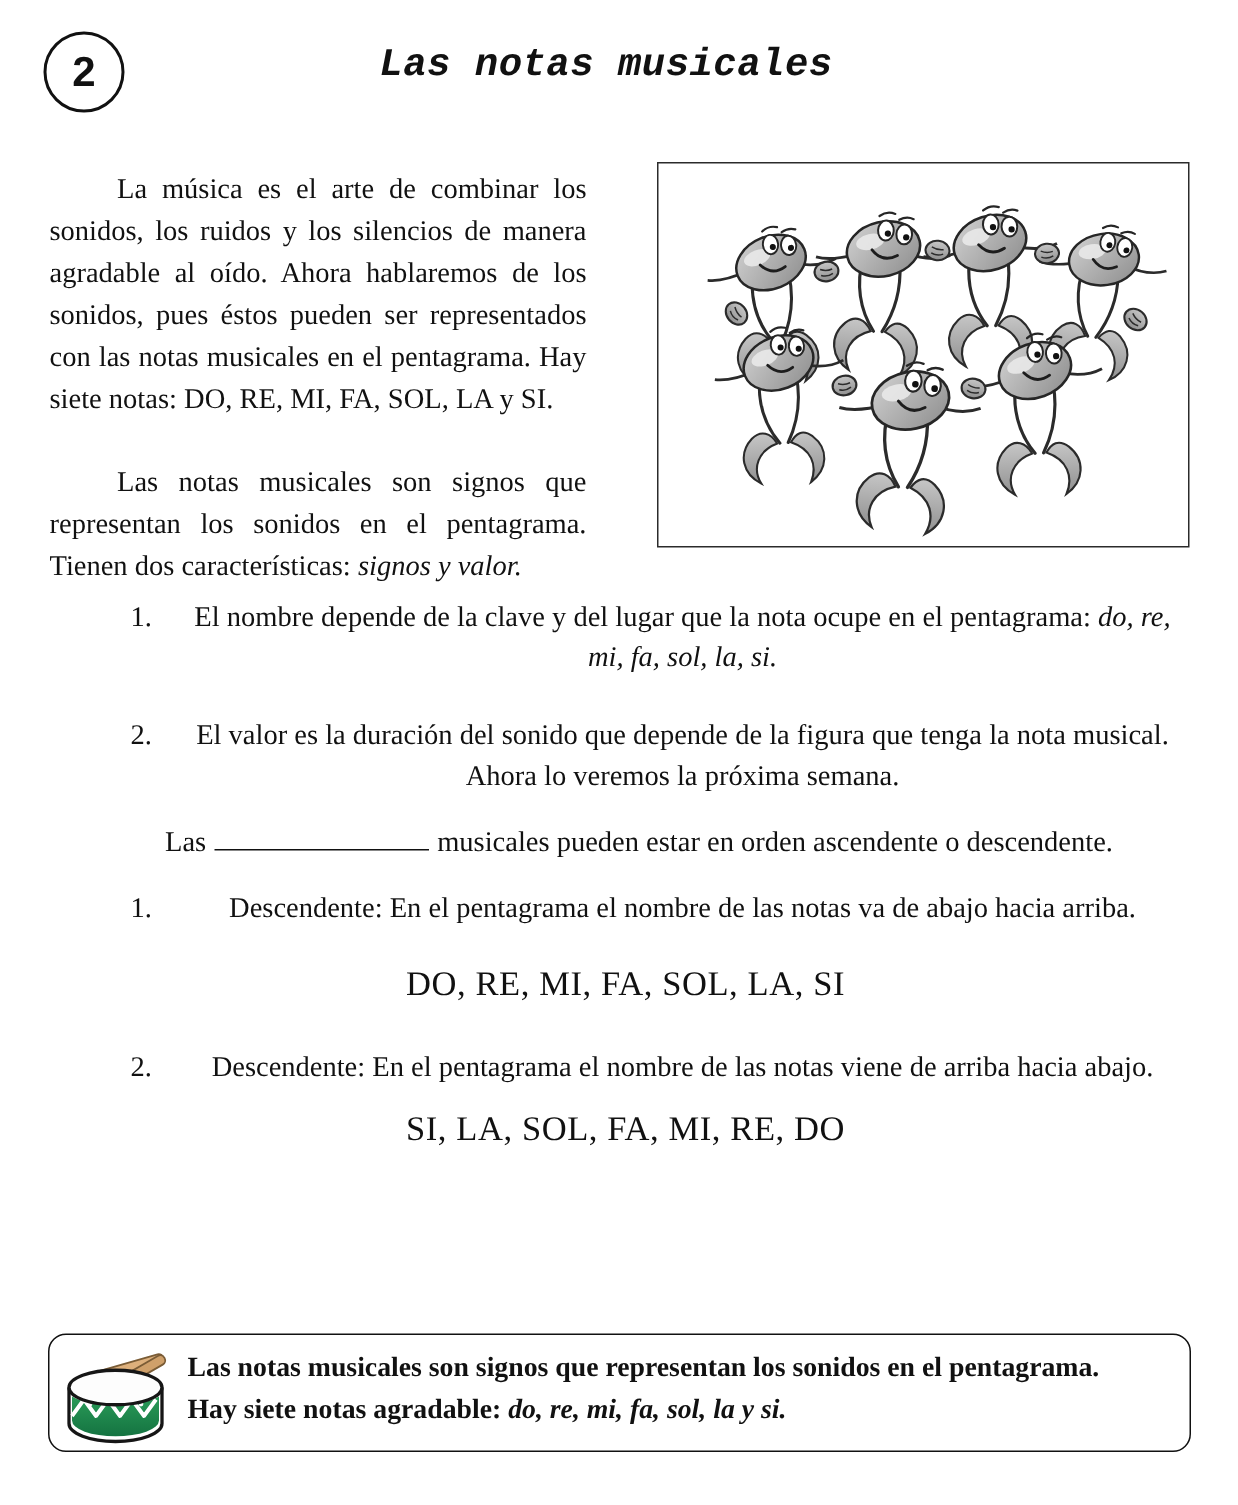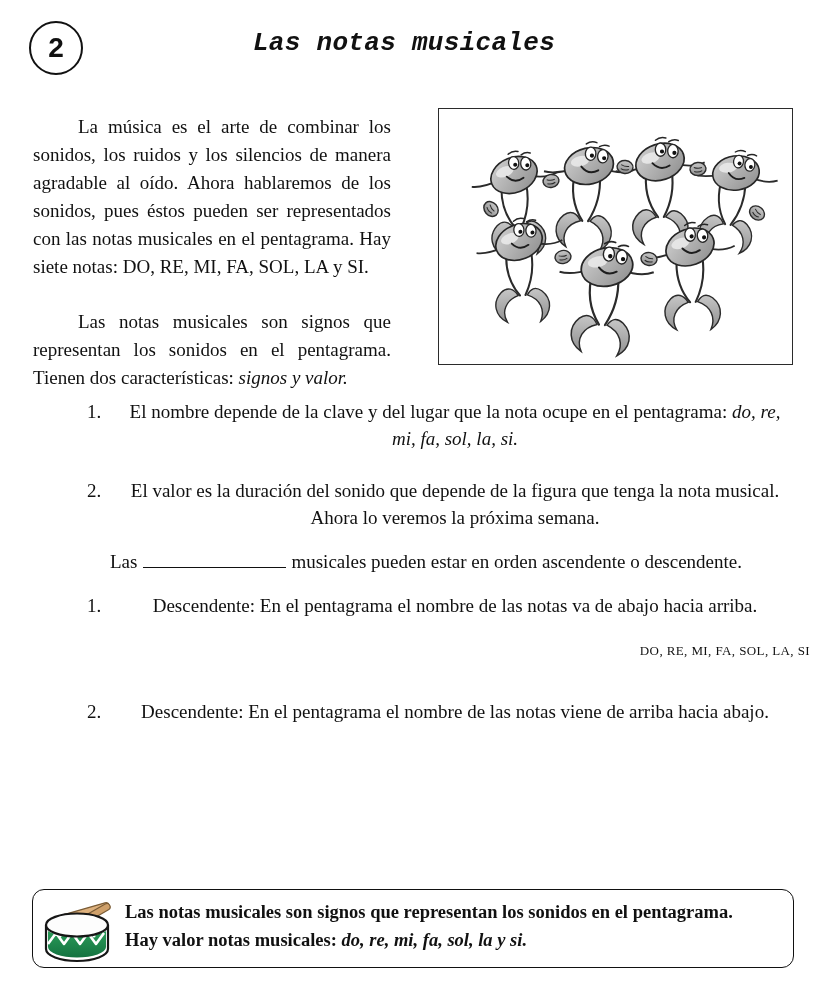--- a/index.html
+++ b/index.html
@@ -33,22 +33,22 @@
   #char-item-1{top:398px;left:87px;}
   #char-item-2{top:477px;left:87px;}
   #order-item-1{top:592px;left:87px;}
   #order-item-2{top:698px;left:87px;}
   .fill-line{position:absolute;top:548px;left:78px;font-size:19px;line-height:27px;margin-left:32px;}
   .blank{
     display:inline-block;width:143px;height:15px;vertical-align:baseline;
     border-bottom:1.7px solid #111;margin:0 5px 0 6px;
   }
   .notes-line{
-    position:absolute;left:0;width:810px;text-align:right;
-    font-size:13px;letter-spacing:.4px;
+    position:absolute;left:12px;width:810px;text-align:center;
+    font-size:23px;letter-spacing:.4px;
   }
   #notes-asc{top:643px;}
   #notes-desc{top:740px;}
   .summary-box{
     position:absolute;left:32px;top:889px;width:760px;height:77px;
     border:1.7px solid #111;border-radius:12px;background:#fff;
   }
   .summary-text{
     position:absolute;left:92px;top:9px;width:680px;
     font-weight:700;font-size:18.5px;line-height:27.5px;
@@ -137,20 +137,21 @@
   <div class="list-item" id="order-item-1">
     <span class="li-num">1.</span>
     <span class="li-text">Descendente: En el pentagrama el nombre de las notas va de abajo hacia arriba.</span>
   </div>
   <div class="notes-line" id="notes-asc">DO, RE, MI, FA, SOL, LA, SI</div>
 
   <div class="list-item" id="order-item-2">
     <span class="li-num">2.</span>
     <span class="li-text">Descendente: En el pentagrama el nombre de las notas viene de arriba hacia abajo.</span>
   </div>
+  <div class="notes-line" id="notes-desc">SI, LA, SOL, FA, MI, RE, DO</div>
 
   <div class="summary-box">
     <div class="drum">
       <svg width="82" height="76" viewBox="0 0 82 76">
         <defs>
           <linearGradient id="dg" x1="0" y1="0" x2="0" y2="1">
             <stop offset="0" stop-color="#2a9b58"></stop>
               <stop offset="1" stop-color="#147341"></stop>
           </linearGradient>
         </defs>
@@ -162,17 +163,17 @@
           <path d="M10,53 L18,42 L26,53 L34,42 L42,53 L50,42 L58,53 L66,42" fill="none" stroke="#ffffff" stroke-width="2.6" stroke-linejoin="round"></path>
           <circle cx="22" cy="45" r="1.6" fill="#fff"></circle>
           <circle cx="39" cy="45" r="1.6" fill="#fff"></circle>
           <circle cx="56" cy="45" r="1.6" fill="#fff"></circle>
           <ellipse cx="39" cy="34" rx="31" ry="11.5" fill="#fdfdfd" stroke="#161616" stroke-width="2.2"></ellipse>
         </g>
       </svg>
     </div>
     <div class="summary-text">
       <div>Las notas musicales son signos que representan los sonidos en el pentagrama.</div>
-      <div><span>Hay valor notas musicales: </span><span class="it">do, re, mi, fa, sol, la y si.</span></div>
+      <div><span>Hay siete notas agradable: </span><span class="it">do, re, mi, fa, sol, la y si.</span></div>
     </div>
   </div>
 
 </div>
 
 </body></html>

